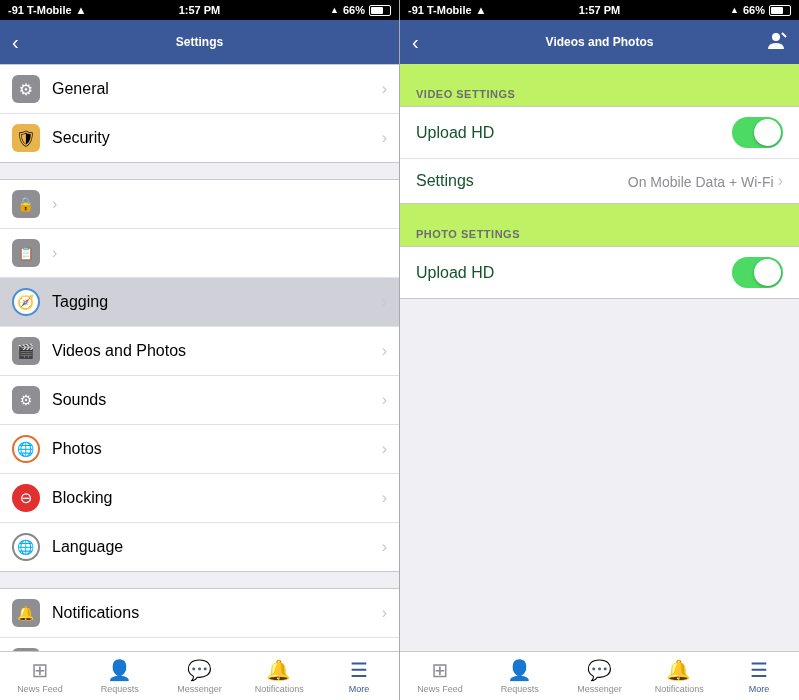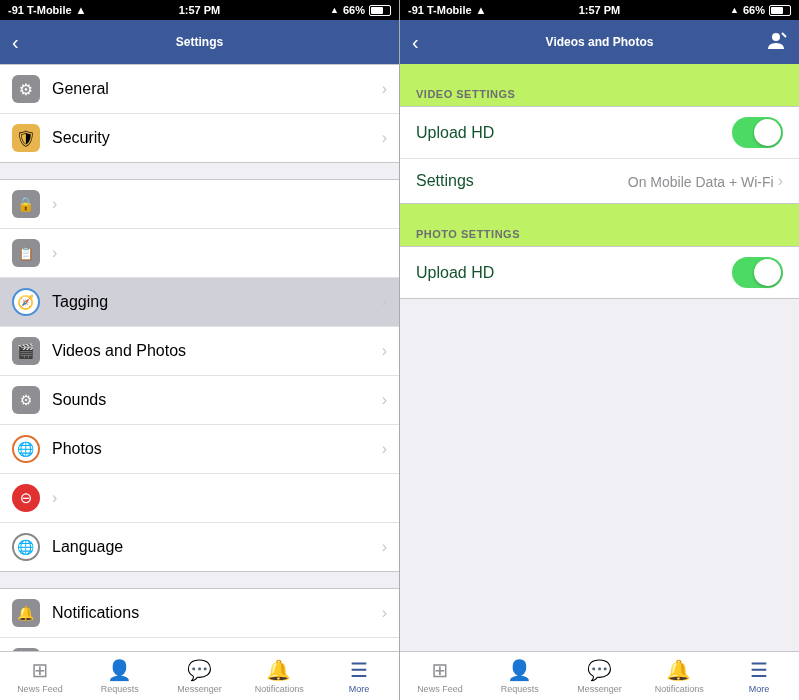--- a/index.html
+++ b/index.html
@@ -313,20 +313,21 @@
         </div>
 
         <div class="settings-item">
           <div class="settings-icon" style="background:white;border-radius:50%;border:2px solid #e07030;width:28px;height:28px;display:flex;align-items:center;justify-content:center;font-size:14px;">🌐</div>
           <span class="settings-label">Photos</span>
           <span class="settings-chevron">›</span>
         </div>
 
         <div class="settings-item">
           <div class="settings-icon" style="background:#e03030;border-radius:50%;width:28px;height:28px;display:flex;align-items:center;justify-content:center;font-size:15px;color:white;">⊖</div>
+          <span class="settings-label">Blocking</span>
           <span class="settings-chevron">›</span>
         </div>
 
         <div class="settings-item">
           <div class="settings-icon" style="background:white;border-radius:50%;border:2px solid #888;width:28px;height:28px;display:flex;align-items:center;justify-content:center;font-size:14px;">🌐</div>
           <span class="settings-label">Language</span>
           <span class="settings-chevron">›</span>
         </div>
 
       </div>

